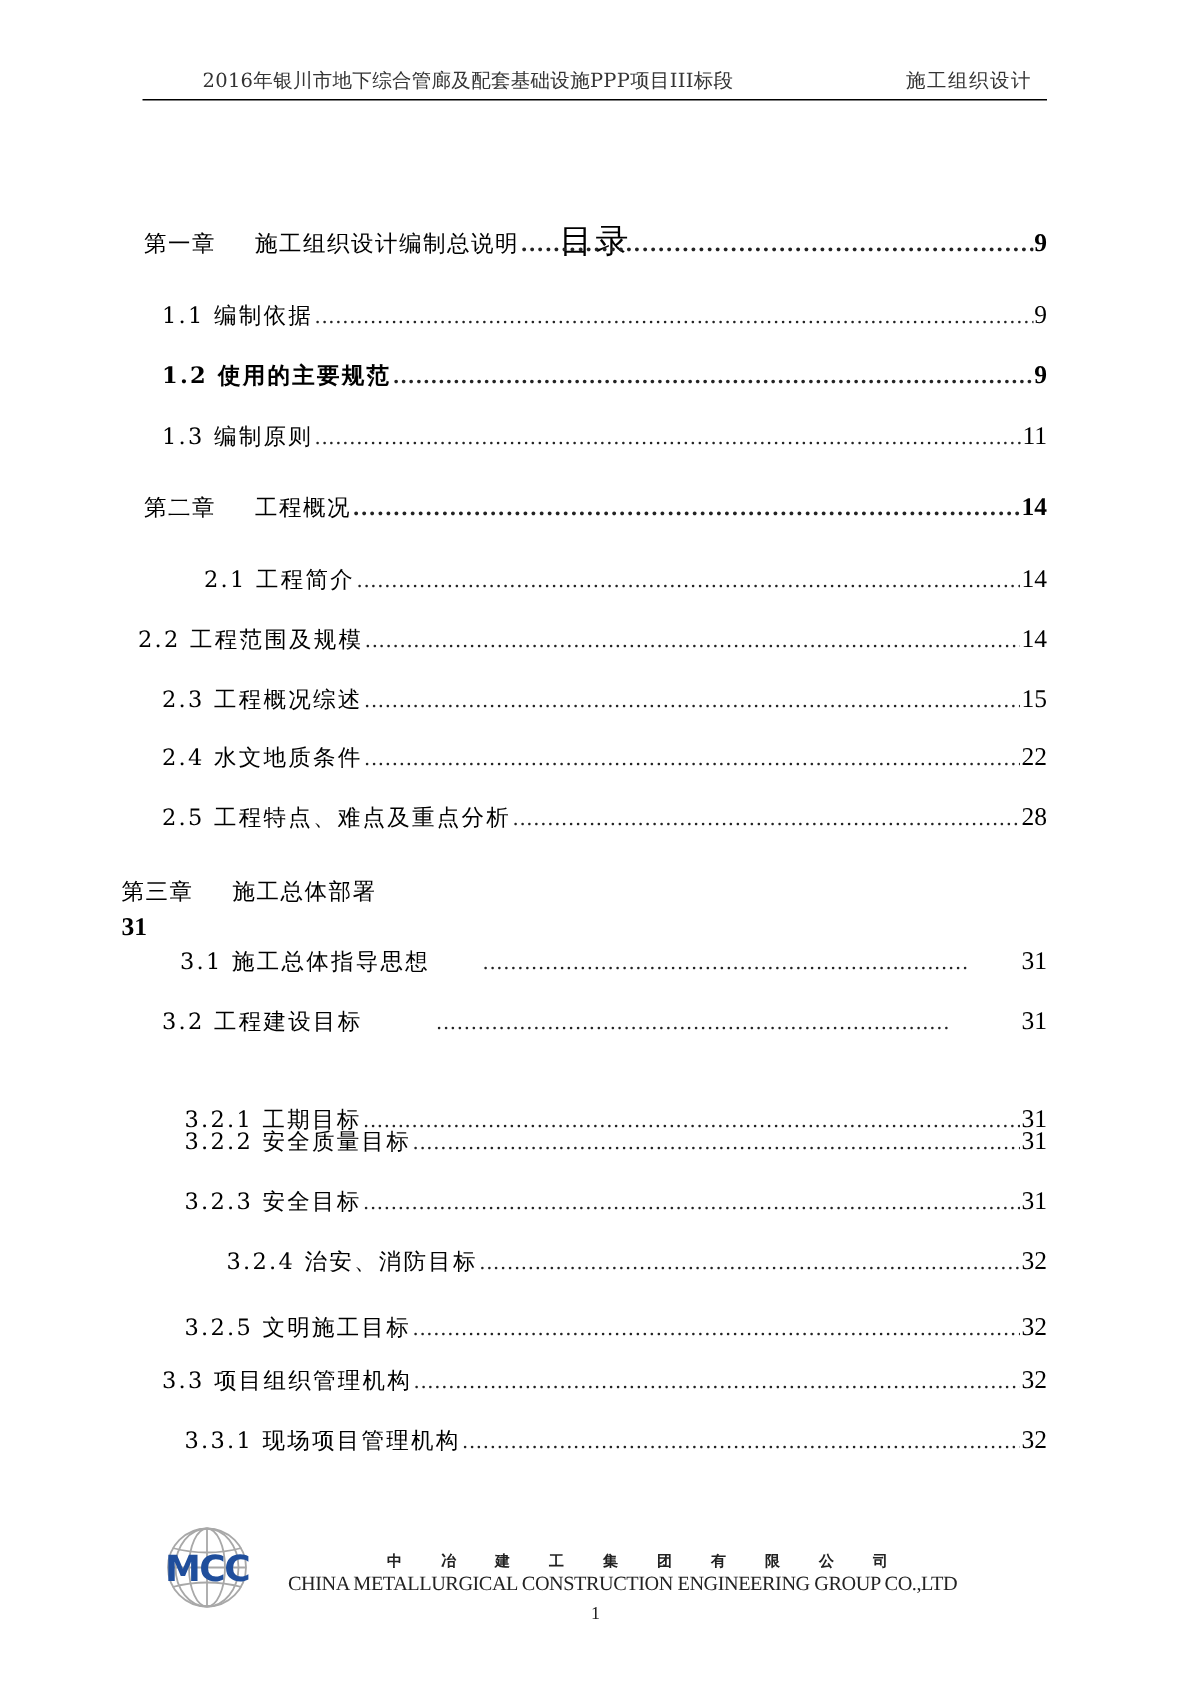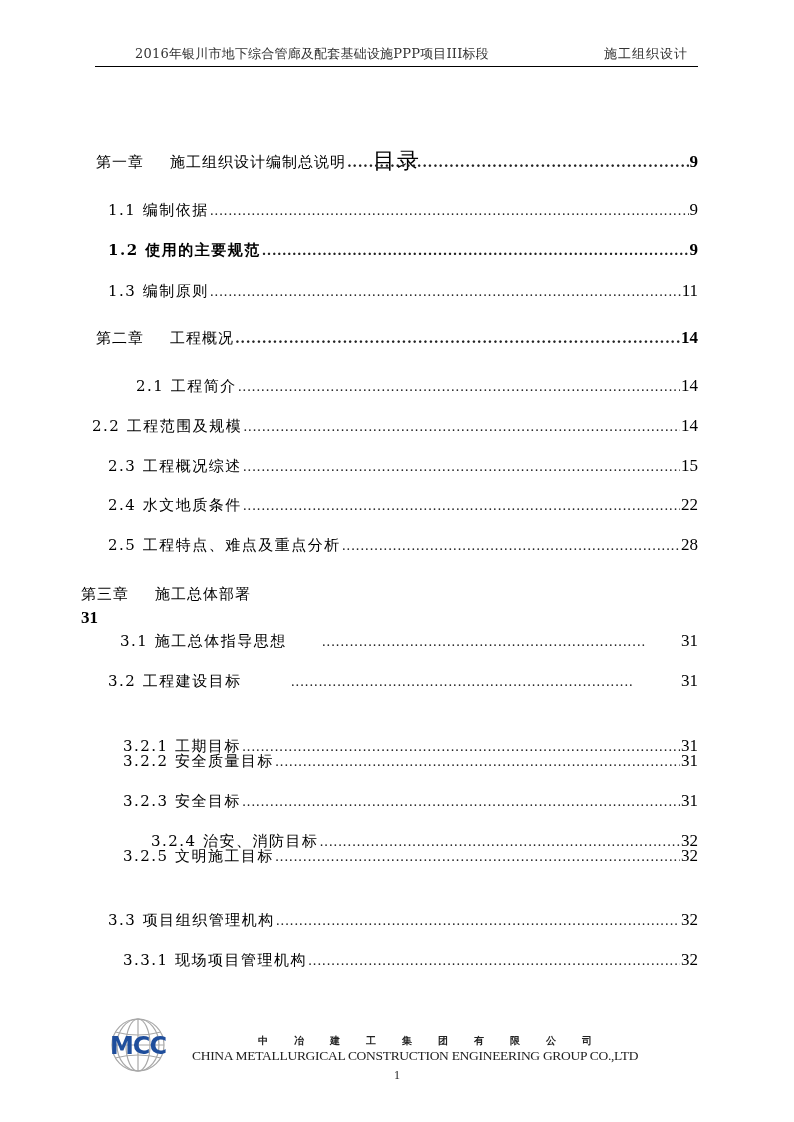--- a/index.html
+++ b/index.html
@@ -120,21 +120,21 @@
     <div class="entry" style="left: 123px; top: 789px;">
       <span class="label"><span>3.2.3</span><span class="gap"> </span><span>安全目标</span></span>
       <span class="dots"></span>
       <span class="page">31</span>
     </div>
     <div class="entry" style="left: 123px; top: 829px; margin-left: 28px;">
       <span class="label"><span>3.2.4</span><span class="gap"> </span><span>治安、消防目标</span></span>
       <span class="dots"></span>
       <span class="page">32</span>
     </div>
-    <div class="entry" style="left: 123px; top: 844px;">
+    <div class="entry" style="left: 123px; top: 873px;">
       <span class="label"><span>3.2.5</span><span class="gap"> </span><span>文明施工目标</span></span>
       <span class="dots"></span>
       <span class="page">32</span>
     </div>
     <div class="entry" style="left: 108px; top: 908px;">
       <span class="label"><span>3.3</span><span class="gap"> </span><span>项目组织管理机构</span></span>
       <span class="dots"></span>
       <span class="page">32</span>
     </div>
     <div class="entry" style="left: 123px; top: 948px;">

